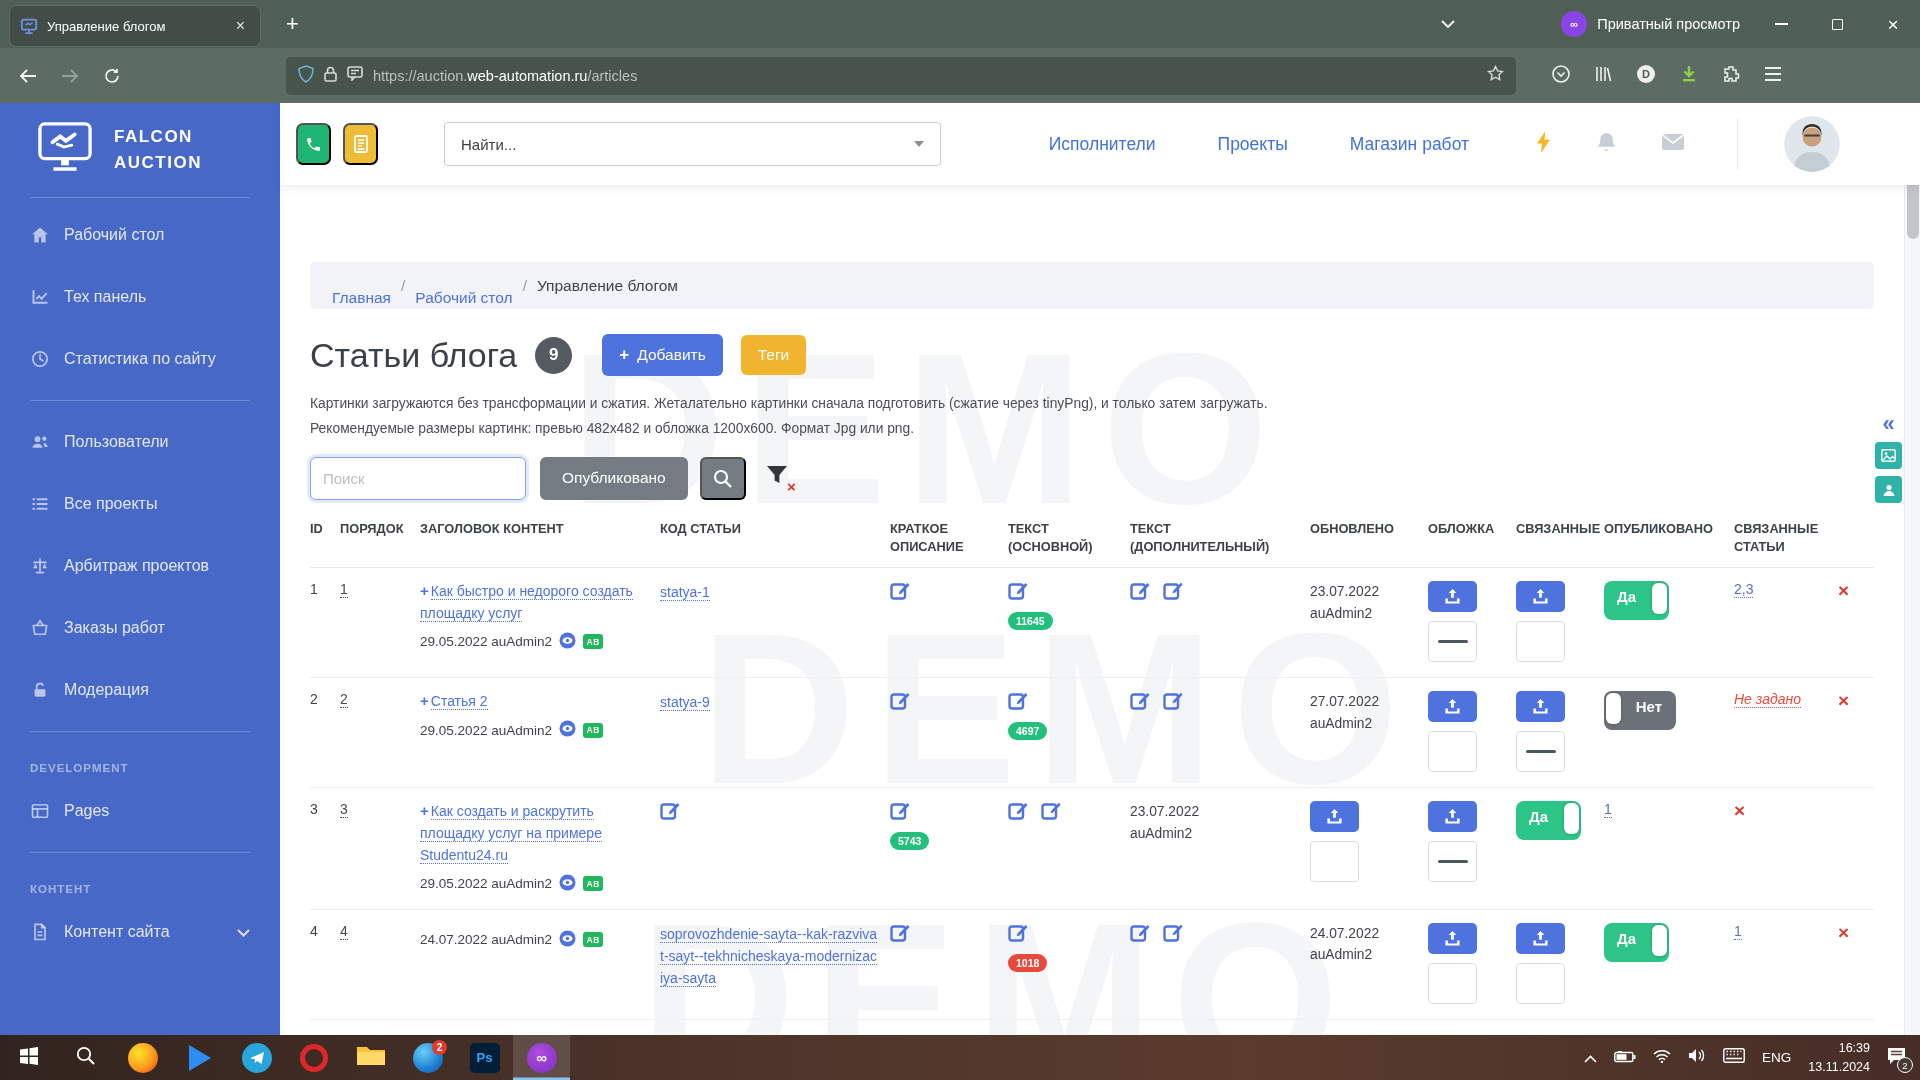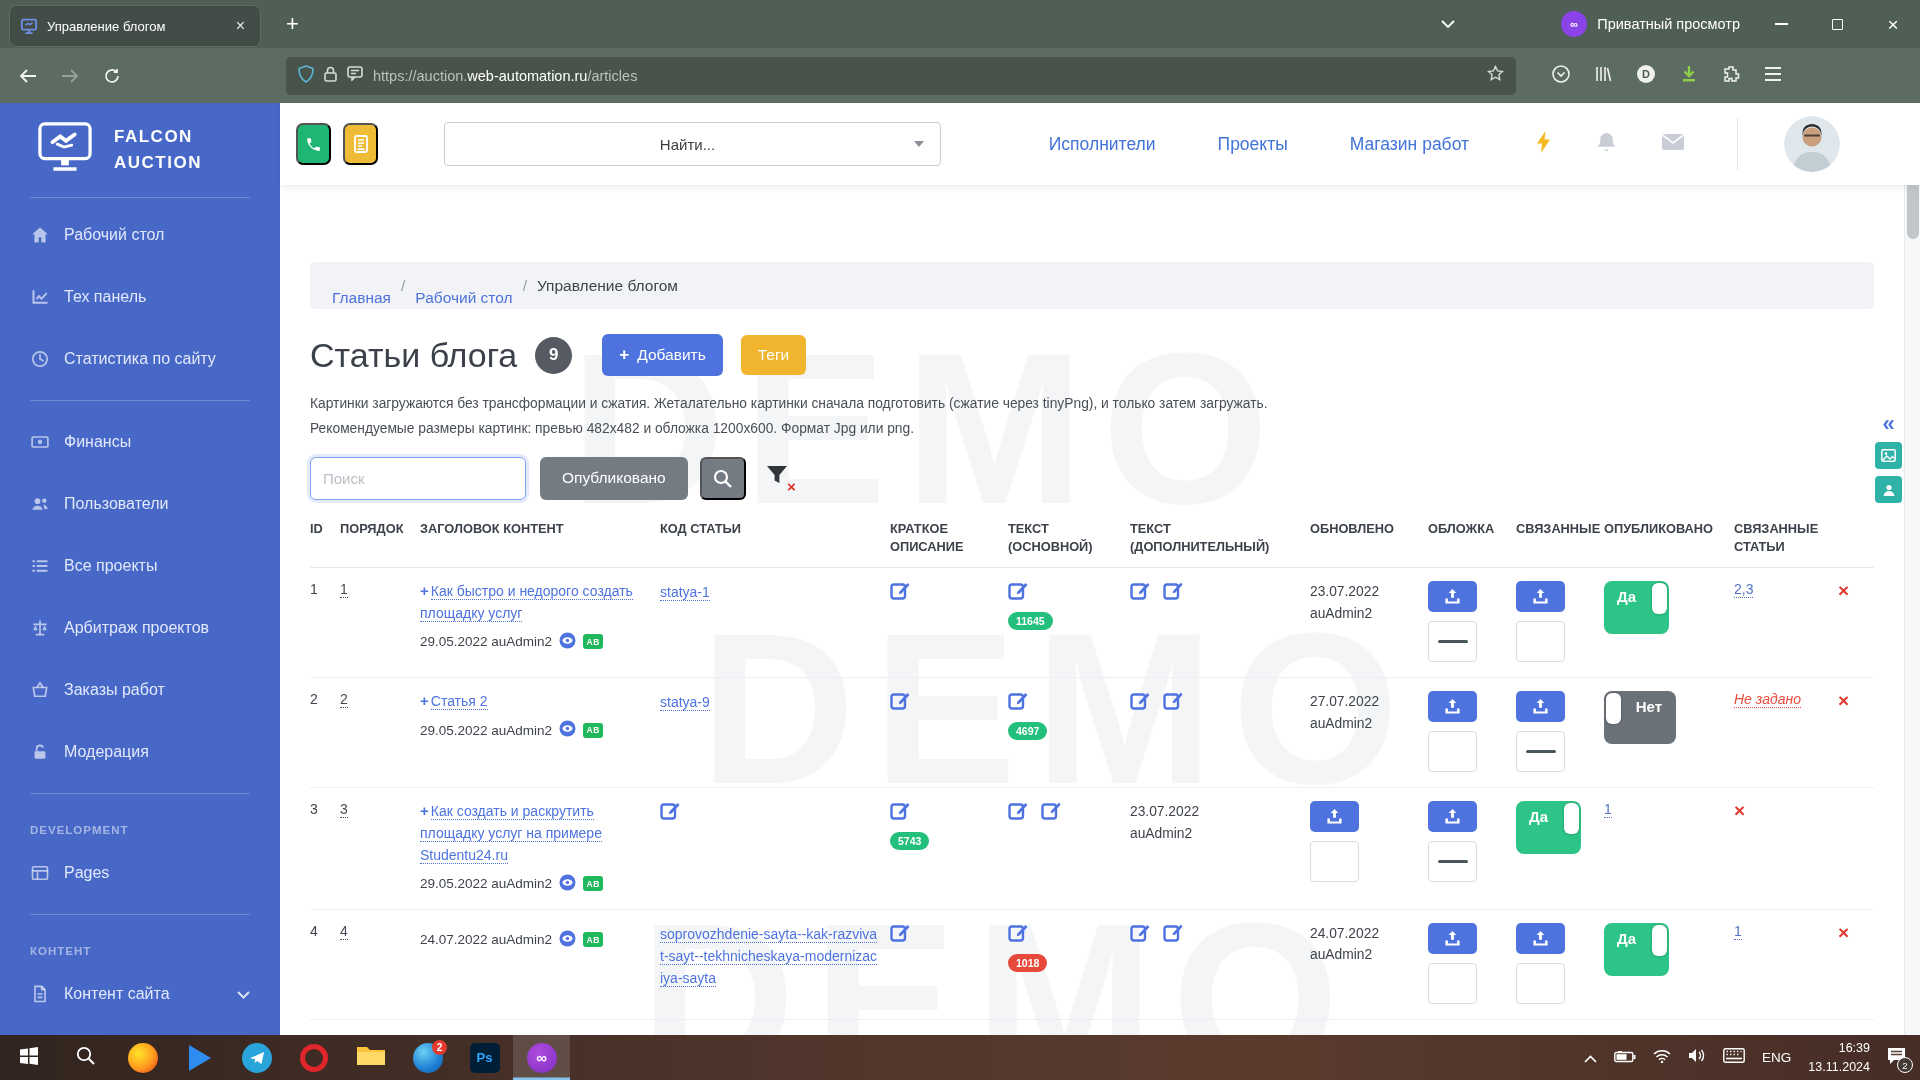--- a/index.html
+++ b/index.html
@@ -49,21 +49,21 @@
 
   
   .main { position:absolute; left:280px; top:0; right:0; bottom:0; background:#fff; }
   .site-header { height:82px; background:#fff; box-shadow:0 3px 8px rgba(40,50,70,.08); display:flex; align-items:center;
                  padding:0 80px 0 16px; gap:12px; position:relative; z-index:5; }
   .sq-btn { width:35px; height:42px; border-radius:7px; display:flex; align-items:center; justify-content:center; }
   .sq-btn.green { background:#1fb573; }
   .sq-btn.yellow { background:#eebc35; }
   .combobox { width:497px; height:44px; border:1px solid #c8ccd3; border-radius:4px; margin-left:54px;
               display:flex; align-items:center; padding:0 16px; position:relative; }
-  .combobox input { border:0; outline:none; width:100%; font-size:15px; color:#404040; font-family:inherit; background:transparent;text-align:center; }
+  .combobox input { border:0; outline:none; width:100%; font-size:15px; color:#404040; font-family:inherit; background:transparent; }
   .combobox input::placeholder { color:#3c4043; opacity:1; }
   .caret-down { width:0; height:0; border-left:5px solid transparent; border-right:5px solid transparent; border-top:6px solid #8a8f98; }
   .top-links { display:flex; align-items:center; gap:62px; margin-left:auto; }
   .top-links a { color:#4273d8; font-size:17.5px; text-decoration:none; }
   .hdr-icons { display:flex; align-items:center; gap:44px; margin-left:54px; }
   .hdr-divider { width:1px; height:52px; background:#e4e7ec; margin-left:40px; }
   .avatar { width:56px; height:56px; border-radius:50%; overflow:hidden; margin-left:34px; flex:0 0 auto; }
 
   
   .content { position:absolute; left:0; right:16px; top:82px; bottom:0; padding:0 30px; overflow:hidden; background:#fff; }
@@ -109,21 +109,21 @@
   .ab-badge { background:#21b75c; color:#fff; font-size:8.5px; font-weight:bold; border-radius:3px; padding:2.5px 3.5px; letter-spacing:.5px; }
   .clink { color:#4e73df; font-size:14px; line-height:1.6; word-break:break-all; }
   .edit-btn { color:#4e73df; width:21px; height:21px; display:inline-block; }
   .pill { display:inline-block; margin-top:8px; padding:3px 8px; border-radius:9px; color:#fff; font-size:10.5px; font-weight:bold; }
   .pill.green { background:#23bf7c; } .pill.red { background:#e74a3b; }
   .upd-line { font-size:13.8px; line-height:1.55; color:#3e434b; }
   .upload-btn { width:49px; height:31px; background:#4e73df; border-radius:5px; border:0; display:flex; align-items:center; justify-content:center; }
   .thumb { width:49px; height:41px; border:1px solid #d9dde3; border-radius:4px; background:#fff; margin-top:9px;
            display:flex; align-items:center; justify-content:center; }
   .thumb .mark { width:30px; height:3px; background:#49585e; border-radius:2px; }
-  .toggle { position:relative; width:65px; height:53px; border-radius:8px; background:#2dc487; }
+  .toggle { position:relative; width:65px; height:39px; border-radius:8px; background:#2dc487; }
   .toggle .tog-label { position:absolute; left:13px; top:7px; color:#fff; font-size:15px; font-weight:bold; }
   .toggle .knob { position:absolute; right:2px; top:2px; width:15px; height:31px; border-radius:6px; background:#fff;
                   box-shadow:0 0 3px rgba(0,0,0,.25); }
   .toggle.off { background:#6b7178; width:72px; }
   .toggle.off .tog-label { left:auto; right:14px; }
   .toggle.off .knob { right:auto; left:2px; }
   .rel-link { color:#5472c4; font-size:14px; }
   .rel-link.missing { color:#e74c3c; font-style:italic; }
   .del-x { color:#e03c31; font-size:19px; font-weight:bold; line-height:1; }
 
@@ -301,27 +301,20 @@
             <span>Тех панель</span>
           </div>
           <div class="sitem">
             <span class="ic"><svg viewBox="0 0 24 24">
                 <circle cx="12" cy="12" r="8.6" fill="none" stroke="currentColor" stroke-width="2"></circle>
                 <path d="M12 6.8V12l3.6 2.2" fill="none" stroke="currentColor" stroke-width="2" stroke-linecap="round"></path>
               </svg></span>
             <span>Статистика по сайту</span>
           </div>
           <div class="sdivider"></div>
-          <div class="sitem">
-            <span class="ic"><svg viewBox="0 0 24 24">
-                <rect x="2.5" y="6" width="19" height="12" rx="1.6" fill="none" stroke="currentColor" stroke-width="2"></rect>
-                <circle cx="12" cy="12" r="2.6" fill="currentColor"></circle>
-              </svg></span>
-            <span>Финансы</span>
-          </div>
           <div class="sitem">
             <span class="ic"><svg viewBox="0 0 24 24" fill="currentColor">
                 <circle cx="9" cy="8.6" r="3.4"></circle>
                 <path d="M2.8 19c.6-3.2 3.1-5 6.2-5s5.6 1.8 6.2 5z"></path>
                 <circle cx="17.2" cy="8" r="2.6"></circle>
                 <path d="M16.2 13.2c2.9.2 4.6 1.9 5.1 4.8h-4z"></path>
               </svg></span>
             <span>Пользователи</span>
           </div>
           <div class="sitem">

